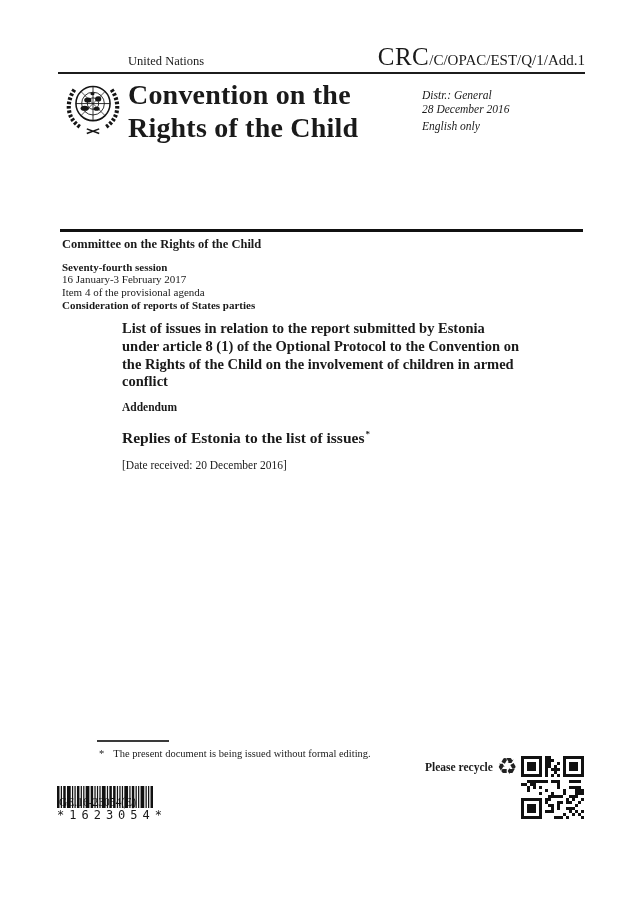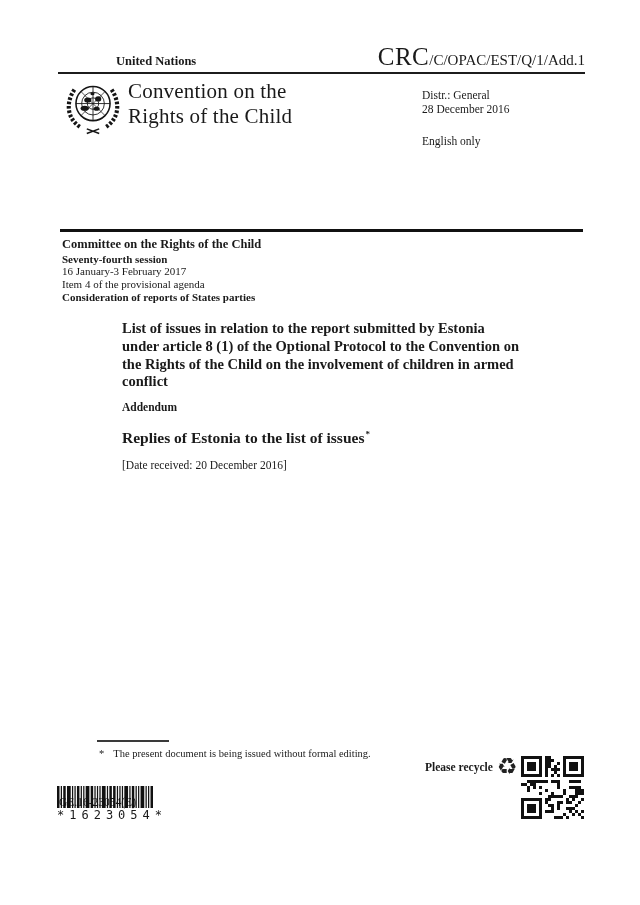--- a/index.html
+++ b/index.html
@@ -5,38 +5,38 @@
   * { margin:0; padding:0; box-sizing:border-box; }
   html,body { background:#ffffff; }
   body {
     width:640px; height:905px;
     font-family:"Liberation Serif", serif;
     color:#1a1a1a;
   }
   .page { position:relative; width:640px; height:905px; background:#fff; overflow:hidden; }
 
   
-  .org-name { position:absolute; left:116px; top:54px; font-size:12.5px; font-weight:bold; }
+  .org-name { position:absolute; left:128px; top:54px; font-size:12.5px; font-weight:normal; }
   .doc-symbol { position:absolute; right:55px; top:43px; display:flex; align-items:baseline; }
   .doc-symbol-main { font-size:25px; font-weight:normal; letter-spacing:0.5px; }
   .doc-symbol-suffix { font-size:15px;text-align:right; }
   .header-rule { position:absolute; left:58px; top:72px; width:527px; height:2px; background:#1c1c1c; }
 
   .emblem { position:absolute; left:62px; top:77px; width:62px; height:64px; }
   .emblem svg { width:100%; height:100%; }
 
-  .doc-title { position:absolute; left:128px; top:79px; font-size:21px; font-weight:normal; line-height:1.17; letter-spacing:0.2px; }
-
-  .meta { position:absolute; left:422px; top:88px; font-size:11.5px; line-height:1.25; }
-  .meta .lang { margin-top:17px; }
+  .doc-title { position:absolute; left:128px; top:79px; font-size:28px; font-weight:bold; line-height:1.17; letter-spacing:0.2px; }
+
+  .meta { position:absolute; left:422px; top:88px; font-size:11.5px; line-height:1.25;font-style:italic; }
+  .meta .lang { margin-top:2px; }
 
   
   .section-rule { position:absolute; left:60px; top:229px; width:523px; height:3px; background:#111; }
   .session-block { position:absolute; left:62px; top:237px; font-size:11px; line-height:1.16; }
-  .session-block .committee { font-size:12.5px; font-weight:bold; margin-bottom:1px; }
+  .session-block .committee { font-size:12.5px; font-weight:bold; margin-bottom:9px; }
   .bold { font-weight:bold; }
 
   
   .main-title { position:absolute; left:122px; top:320px; width:403px; font-size:14.5px; font-weight:bold; line-height:1.23; }
   .addendum { position:absolute; left:122px; top:401px; font-size:11.5px; font-weight:bold; }
   .subtitle { position:absolute; left:122px; top:429px; font-size:15.5px; font-weight:bold; }
   .subtitle sup { font-size:9px; vertical-align:6px; margin-left:1px; }
   .date-received { position:absolute; left:122px; top:459px; width:398px; text-align:left; font-size:11.5px; }
 
   

